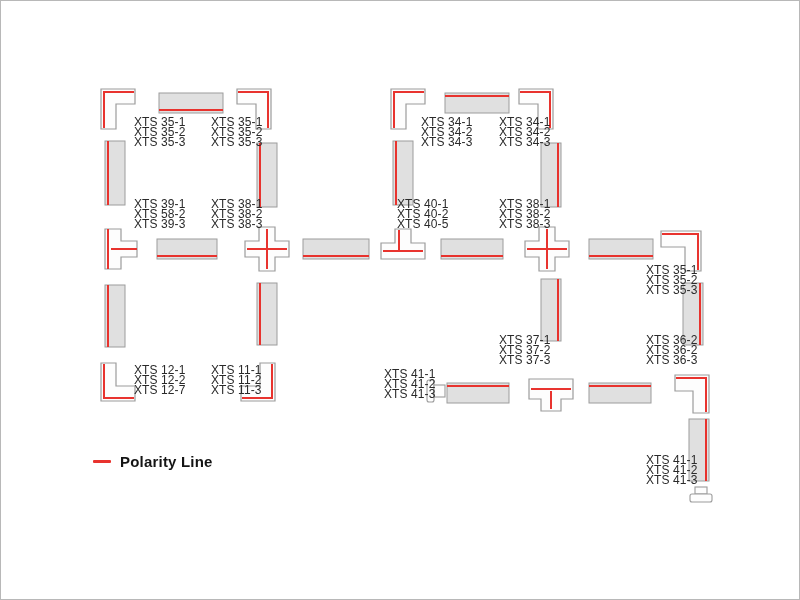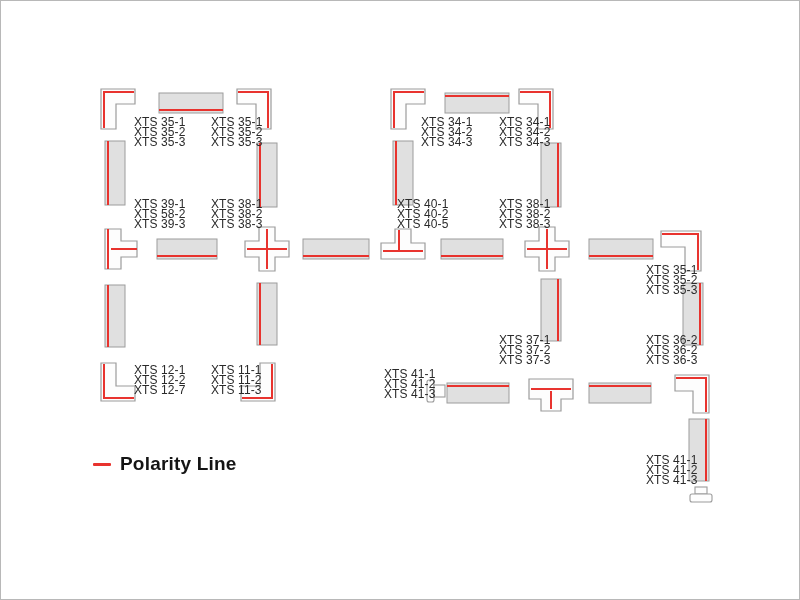--- a/index.html
+++ b/index.html
@@ -5,21 +5,21 @@
   html,body{margin:0;padding:0;background:#ffffff;}
   body{width:800px;height:600px;overflow:hidden;font-family:"Liberation Sans",sans-serif;}
   .stage{position:relative;width:800px;height:600px;box-sizing:border-box;
          border:1px solid #b8b8b8;background:#ffffff;overflow:hidden;}
   .stage svg{position:absolute;left:0;top:0;}
   .labels{position:absolute;left:0;top:0;width:100%;height:100%;pointer-events:none;}
   .label-group{position:absolute;font-size:12px;line-height:10px;color:#2a2a2a;
                font-weight:400;letter-spacing:0.1px;white-space:nowrap;}
   .legend{position:absolute;display:flex;align-items:center;gap:9px;}
   .legend-swatch{display:inline-block;width:18px;height:3px;border-radius:1px;}
-  .legend-label{font-size:19px;font-weight:700;color:#141414;letter-spacing:0.2px;}
+  .legend-label{font-size:15px;font-weight:700;color:#141414;letter-spacing:0.2px;}
 </style>
 </head>
 <body>
 
 <div class="stage">
   <svg id="diagram" width="800" height="600" viewBox="0 0 800 600">
       <path d="M100 88 h34 v15 h-19 v25 h-15 z" fill="#fdfdfd" stroke="#9c9c9c" stroke-width="1.2"></path>
       <polyline points="103,127 103,91 133,91" fill="none" stroke="#e8332e" stroke-width="2"></polyline>
       <rect x="158" y="92" width="64" height="20" fill="#e0e0e0" stroke="#9c9c9c" stroke-width="1"></rect>
       <polyline points="158,109 222,109" fill="none" stroke="#e8332e" stroke-width="2"></polyline>

